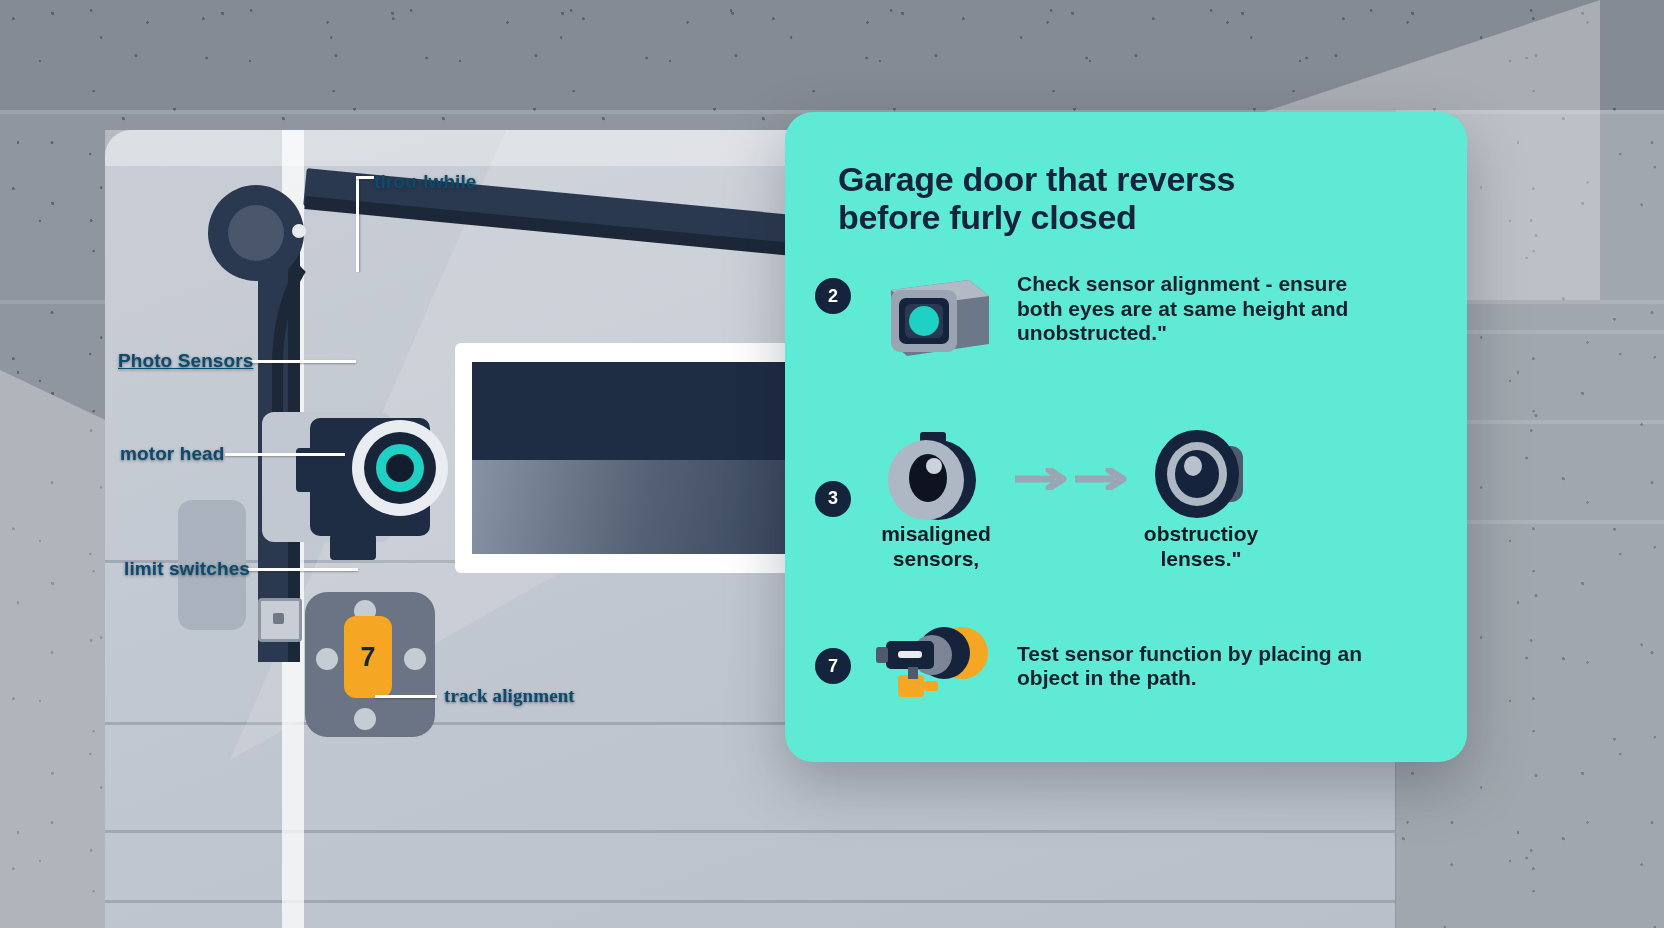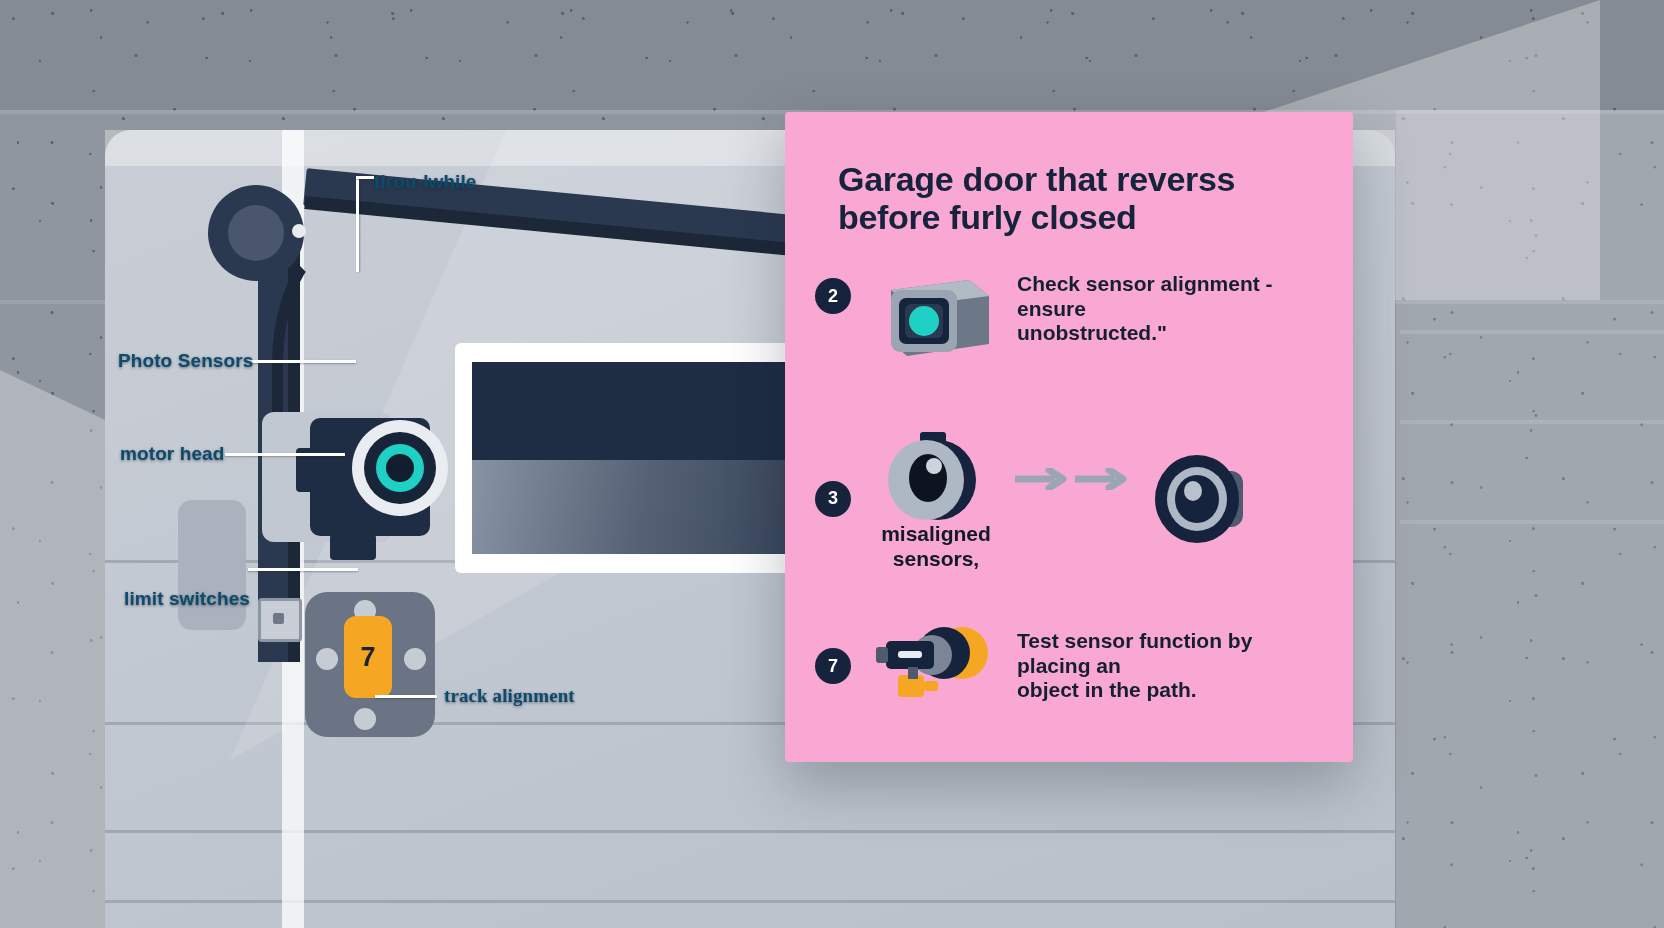--- a/index.html
+++ b/index.html
@@ -110,22 +110,22 @@
   .callout{position:absolute;color:#0c4a6e;font-size:19px;font-weight:600;
     letter-spacing:.1px;white-space:nowrap;
     text-shadow:0 1px 3px rgba(25,32,44,.55);}
   .lead{position:absolute;background:#ffffff;height:3px;
     box-shadow:0 1px 2px rgba(25,32,44,.35);}
   .lead-v{position:absolute;background:#ffffff;width:3px;
     box-shadow:1px 0 2px rgba(25,32,44,.35);}
 
   
   .card{
-    position:absolute;left:785px;top:112px;width:568px;height:650px;
-    background:#f9a8d4;border-radius:4px;
+    position:absolute;left:785px;top:112px;width:682px;height:650px;
+    background:#5eead4;border-radius:28px;
     box-shadow:0 22px 60px rgba(20,28,42,.28);
   }
   .card-title{
     position:absolute;left:53px;top:48px;width:560px;
     color:#16233c;font-size:34px;font-weight:bold;line-height:1.12;
     letter-spacing:-.3px;
   }
   .steps{position:absolute;left:30px;top:160px;right:24px;}
   .step{position:relative;display:flex;align-items:flex-start;}
   .step-num{
@@ -212,23 +212,23 @@
   </div>
 
   <div class="lead-v" style="left:356px;top:176px;height:96px;"></div>
   <div class="lead" style="left:356px;top:176px;width:18px;"></div>
   <div class="lead" style="left:248px;top:360px;width:108px;"></div>
   <div class="lead" style="left:225px;top:453px;width:120px;"></div>
   <div class="lead" style="left:248px;top:568px;width:110px;"></div>
   <div class="lead" style="left:375px;top:695px;width:62px;"></div>
 
   <div class="callout" style="left:374px;top:171px;">tlrou·lwhile</div>
-  <div class="callout" style="left:118px;top:350px;">Photo Sensors</div>
+  <div class="callout" style="left:118px;top:350px;text-decoration:underline;">Photo Sensors</div>
   <div class="callout" style="left:120px;top:443px;">motor head</div>
-  <div class="callout" style="left:124px;top:588px;">limit switches</div>
+  <div class="callout" style="left:124px;top:558px;">limit switches</div>
   <div class="callout" style="left:444px;top:685px;font-family:Liberation Serif, serif;">track alignment</div>
 
   <div class="card">
 
     <div class="card-title">
       <div>Garage door that reverss</div>
       <div>before furly closed</div>
     </div>
 
     <div class="steps">
@@ -242,20 +242,21 @@
             <polygon points="18,18 96,8 116,24 38,34" fill="#b2bac6"></polygon>
             <rect x="18" y="18" width="66" height="62" rx="9" fill="#9aa4b2"></rect>
             <rect x="26" y="26" width="50" height="46" rx="7" fill="#16233c"></rect>
             <rect x="32" y="32" width="38" height="34" rx="6" fill="#2b3950"></rect>
             <circle cx="51" cy="49" r="15" fill="#1fd0c5"></circle>
           </svg>
         </div>
 
         <div class="step-text" style="margin-left:14px;">
           <div>Check sensor alignment - ensure</div>
+          <div>both eyes are at same height and</div>
           <div>unobstructed."</div>
         </div>
       </div>
 
       <div class="step" style="margin-bottom:52px;align-items:center;">
         <div class="step-num">3</div>
 
         <div style="flex:0 0 auto;width:150px;margin-left:10px;text-align:center;">
           <div style="height:96px;display:flex;align-items:center;justify-content:center;">
             <svg width="112" height="96" viewBox="0 0 112 96">
@@ -290,20 +291,24 @@
         <div style="flex:0 0 auto;width:140px;text-align:center;">
           <div style="height:96px;display:flex;align-items:center;justify-content:center;">
             <svg width="112" height="92" viewBox="0 0 112 92">
               <rect x="58" y="18" width="40" height="56" rx="12" fill="#4e5a6d"></rect>
               <ellipse cx="52" cy="46" rx="42" ry="44" fill="#16233c"></ellipse>
               <ellipse cx="52" cy="46" rx="30" ry="32" fill="#aeb7c4"></ellipse>
               <ellipse cx="52" cy="46" rx="22" ry="24" fill="#16233c"></ellipse>
               <ellipse cx="48" cy="38" rx="9" ry="10" fill="#b9c1cc"></ellipse>
             </svg>
           </div>
+          <div class="flowlabel">
+            <div>obstructioy</div>
+            <div>lenses."</div>
+          </div>
         </div>
       </div>
 
       <div class="step" style="align-items:center;">
         <div class="step-num">7</div>
 
         <div style="flex:0 0 auto;width:140px;margin-left:12px;display:flex;justify-content:center;">
           <svg width="126" height="86" viewBox="0 0 126 86">
             <circle cx="92" cy="30" r="26" fill="#f5a623"></circle>
             <circle cx="74" cy="30" r="26" fill="#16233c"></circle>

